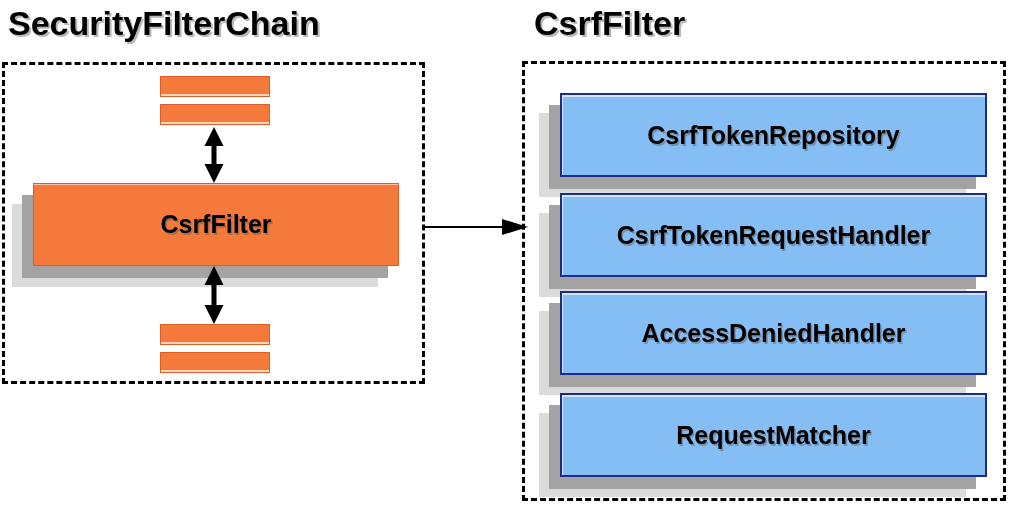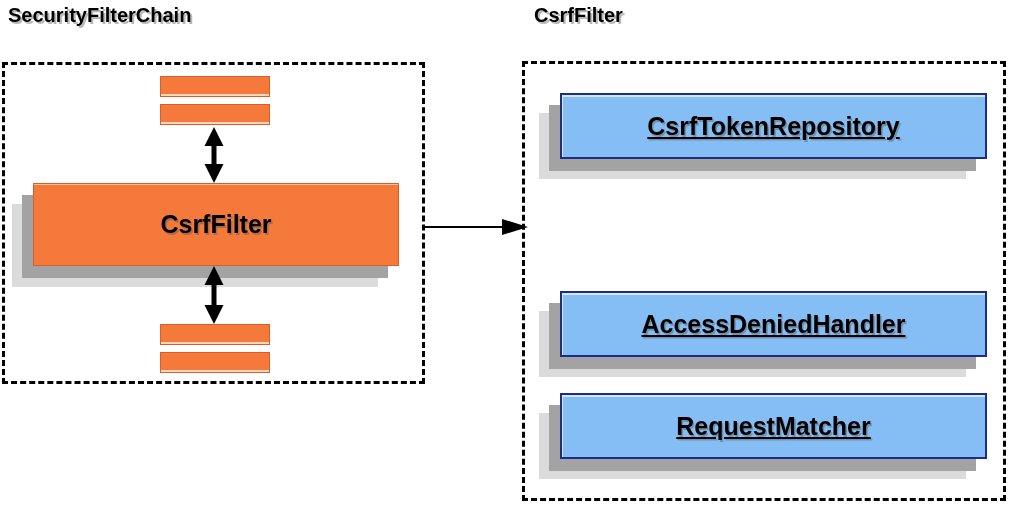--- a/index.html
+++ b/index.html
@@ -10,21 +10,21 @@
   }
   .canvas {
     position: relative;
     width: 1010px;
     height: 505px;
     background: #ffffff;
     overflow: hidden;
   }
   .panel-title {
     position: absolute;
-    font-size: 20px;
+    font-size: 34px;
     font-weight: bold;
     color: #000000;
     letter-spacing: 0px;
     text-shadow: 2px 2px 0 rgba(160,160,160,0.75);
     white-space: nowrap;
   }
   .title-left  { left: 8px;  top: 4px; }
   .title-right { left: 534px; top: 4px; }
 
   .dashed-box {
@@ -71,30 +71,29 @@
     font-weight: bold;
     color: #000000;
     text-shadow: 1.5px 1.5px 0 rgba(90,90,90,0.45);
     white-space: nowrap;
   }
 
   .blue-box {
     position: absolute;
     left: 560px;
     width: 427px;
-    height: 66px;
+    height: 84px;
     background: #85bef5;
     border: 2px solid #1c2c8c;
     box-sizing: border-box;
     box-shadow: -11px 12px 0 #a3a3a3, -21px 20px 0 #dbdbdb,
                 inset 1px 2px 0 rgba(221,234,248,0.9);
     display: flex;
     align-items: center;
     justify-content: center;
-    text-decoration: underline;
   }
   .blue-1 { top: 93px; }
   .blue-2 { top: 193px; }
   .blue-3 { top: 291px; }
   .blue-4 { top: 393px; justify-content: center; }
 
   .arrow-overlay {
     position: absolute;
     left: 0;
     top: 0;
@@ -120,20 +119,23 @@
 
   <div class="orange-main-box">
     <span class="box-label">CsrfFilter</span>
   </div>
 
   <div class="dashed-box dashed-right"></div>
 
   <div class="blue-box blue-1">
     <span class="box-label">CsrfTokenRepository</span>
   </div>
+  <div class="blue-box blue-2">
+    <span class="box-label">CsrfTokenRequestHandler</span>
+  </div>
   <div class="blue-box blue-3">
     <span class="box-label">AccessDeniedHandler</span>
   </div>
   <div class="blue-box blue-4">
     <span class="box-label">RequestMatcher</span>
   </div>
 
   <svg class="arrow-overlay" viewBox="0 0 1010 505">
 
     <g fill="#000000">

